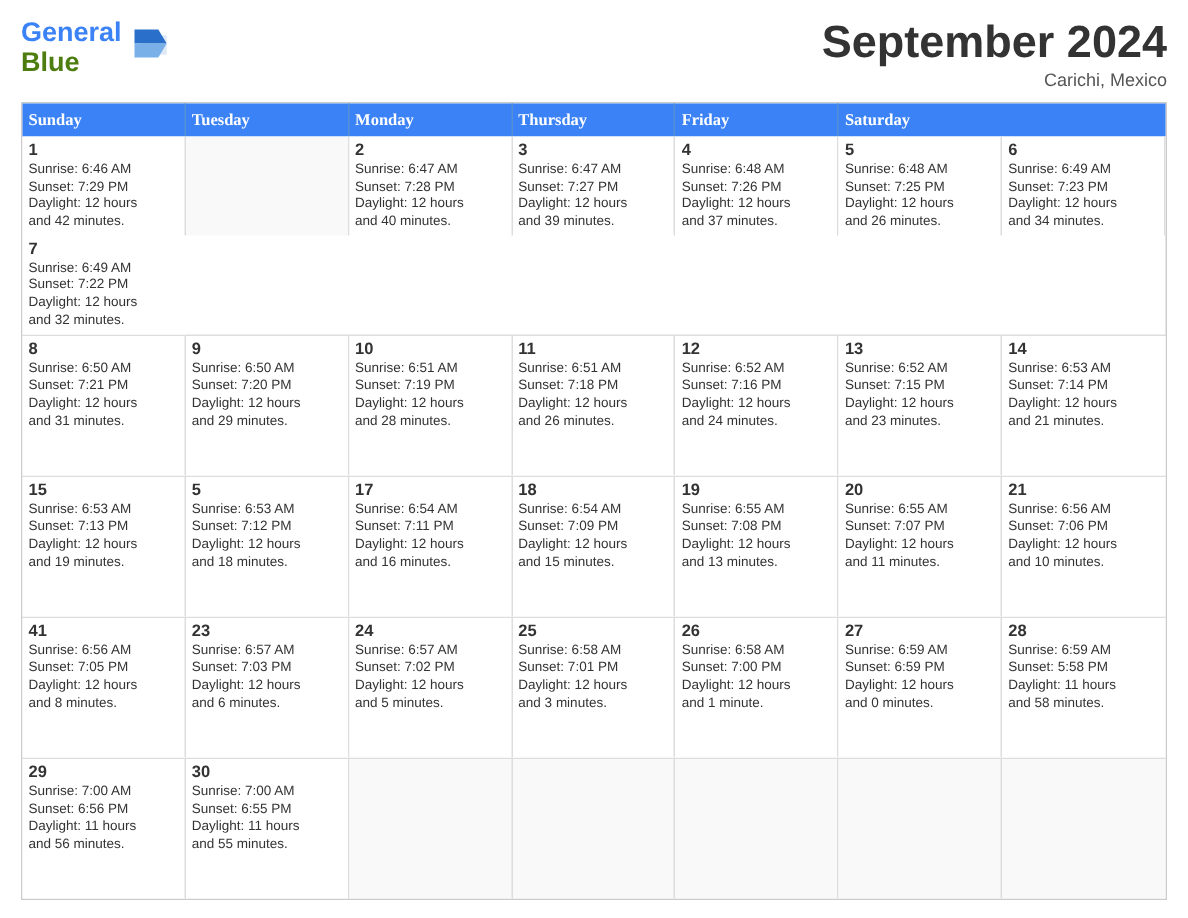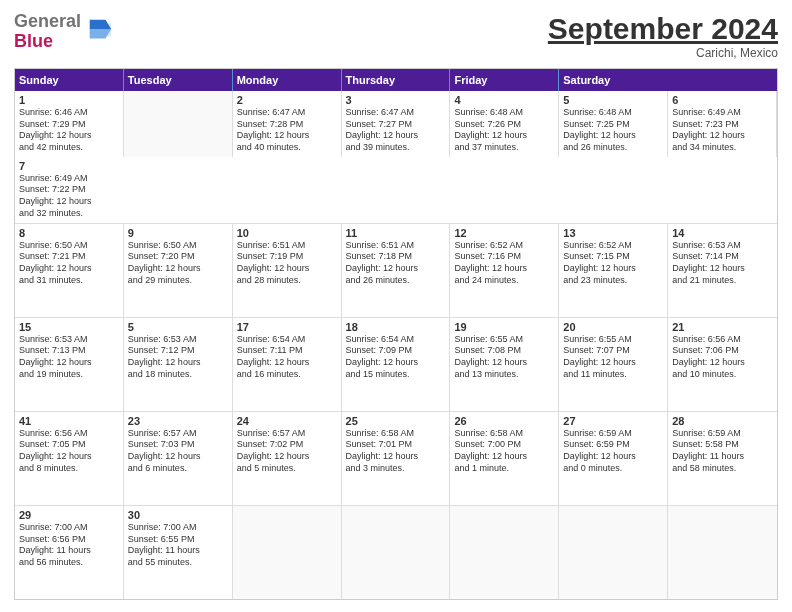--- a/index.html
+++ b/index.html
@@ -33,36 +33,36 @@
       margin-left: 4px;
       margin-top: -4px;
     }
     .title-block {
       text-align: right;
     }
     .month-title {
       font-size: 30px;
       font-weight: bold;
       color: #333;
-      text-decoration: underline;
     }
     .location {
       font-size: 12px;
       color: #555;
     }
     .calendar {
       flex: 1;
       display: flex;
       flex-direction: column;
       border: 1px solid #ccc;
     }
     .cal-header-row {
       display: grid;
       grid-template-columns: repeat(7, 1fr);
-      background: #4c1d95;
+      background: #3b82f6;
+      font-family: Liberation Serif, serif;
     }
     .cal-header-cell {
       color: #fff;
       font-weight: bold;
       font-size: 11px;
       padding: 5px 4px;
       border-right: 1px solid #5590d6;
       text-align: left;
     }
     .cal-header-cell:last-child { border-right: none; }
@@ -102,22 +102,22 @@
   </style>
 </head>
 <body>
 
 <div class="page">
   <div class="header">
     <div class="logo">
       <div>
         <div style="display:flex;align-items:center;">
           <div style="font-size:18px;font-weight:bold;line-height:1.1;">
-            <span style="color:#737373;text-align:center;">General</span><br>
-            <span style="color:#be185d;">Blue</span>
+            <span style="color:#3b82f6;text-align:center;">General</span><br>
+            <span style="color:#4d7c0f;">Blue</span>
           </div>
           <svg class="logo-icon" viewBox="0 0 30 30">
             <polygon points="10,8 28,8 28,22 10,22" fill="#2a6fc9" opacity="0.15"></polygon>
             <polygon points="5,4 22,4 28,14 5,14" fill="#2a6fc9"></polygon>
             <polygon points="5,14 28,14 22,24 5,24" fill="#7ab0e8"></polygon>
           </svg>
         </div>
       </div>
     </div>
     <div class="title-block">

